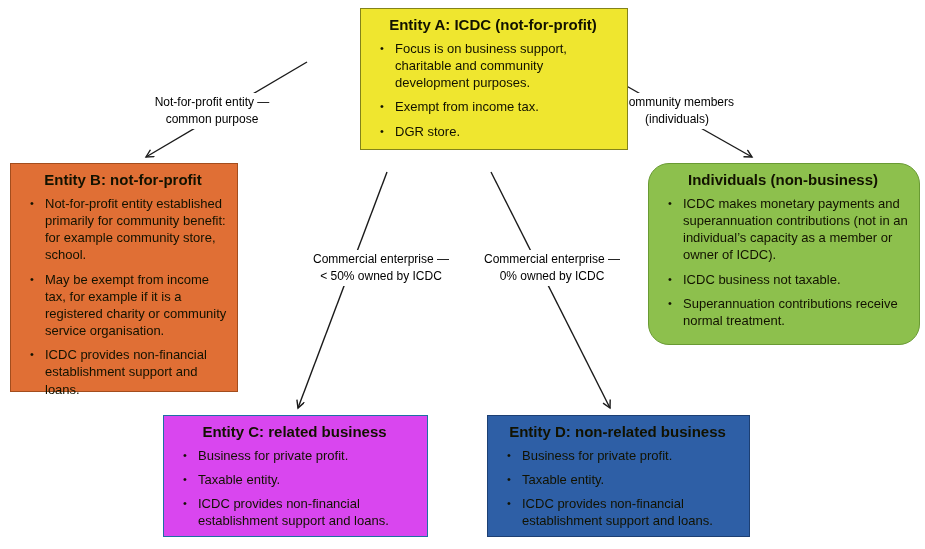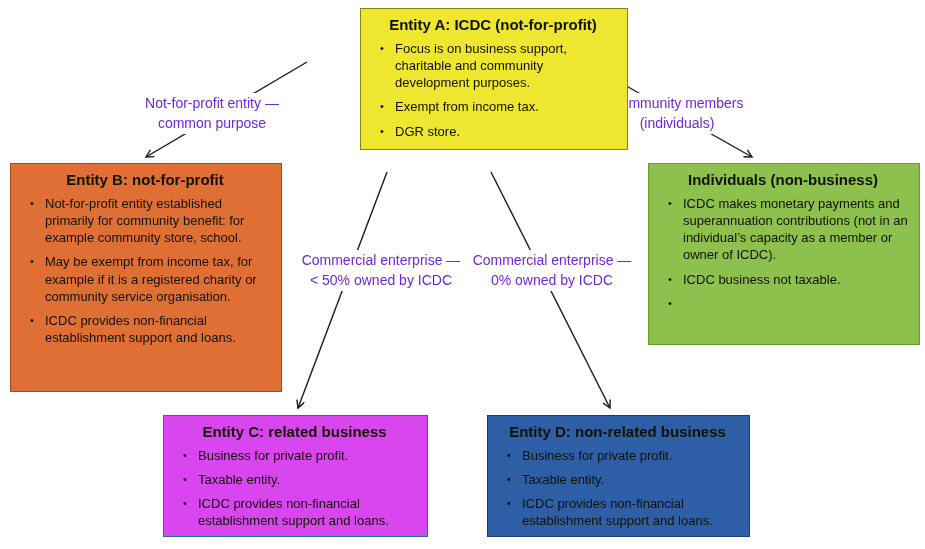--- a/index.html
+++ b/index.html
@@ -44,33 +44,33 @@
   ul.bullets li:last-child { margin-bottom: 0; }
   .dot {
     flex: 0 0 26px;
     text-align: center;
     font-size: 11px;
     padding-top: 1px;
   }
   .btxt { flex: 1 1 auto; }
 
   .entity-a    { left: 312px; top: 8px;   width: 268px; height: 142px; border-color: #83831a; margin-left: 48px; }
-  .entity-b    { left: 10px;  top: 163px; width: 272px; height: 229px; border-color: #a34d1d; }
-  .individuals { left: 648px; top: 163px; width: 272px; height: 182px; border-color: #699a33; }
+  .entity-b    { left: 10px;  top: 163px; width: 228px; height: 229px; border-color: #a34d1d; }
+  .individuals { left: 648px; top: 163px; width: 272px; height: 182px; border-color: #699a33; border-radius: 21px; }
   .entity-c    { left: 163px; top: 415px; width: 265px; height: 122px; border-color: #1e6fa3; }
   .entity-d    { left: 487px; top: 415px; width: 263px; height: 122px; border-color: #1c3f73; }
 
   .edge-label {
     position: absolute;
-    font-size: 14px;
+    font-size: 12px;
     line-height: 1.4;
     text-align: center;
     white-space: pre-line;
     background: #ffffff;
-    color: #6d28d9;
+    color: #000000;
     padding: 1px 2px;
   }
   .label-b   { left: 103px; top: 93px;  width: 218px; }
   .label-ind { left: 583px; top: 93px;  width: 188px; }
   .label-c   { left: 287px; top: 250px; width: 188px; }
   .label-d   { left: 466px; top: 250px; width: 172px; }
 </style>
 </head>
 <body>
 
@@ -139,20 +139,21 @@
       <li>
         <span class="dot">•</span>
         <span class="btxt">ICDC makes monetary payments and superannuation contributions (not in an individual’s capacity as a member or owner of ICDC).</span>
       </li>
       <li>
         <span class="dot">•</span>
         <span class="btxt">ICDC business not taxable.</span>
       </li>
       <li>
         <span class="dot">•</span>
+        <span class="btxt">Superannuation contributions receive normal treatment.</span>
       </li>
     </ul>
   </div>
 
   <div class="box entity-c" style="background-color: #d946ef;">
     <div class="box-title">Entity C: related business</div>
     <ul class="bullets">
       <li>
         <span class="dot">•</span>
         <span class="btxt">Business for private profit.</span>

